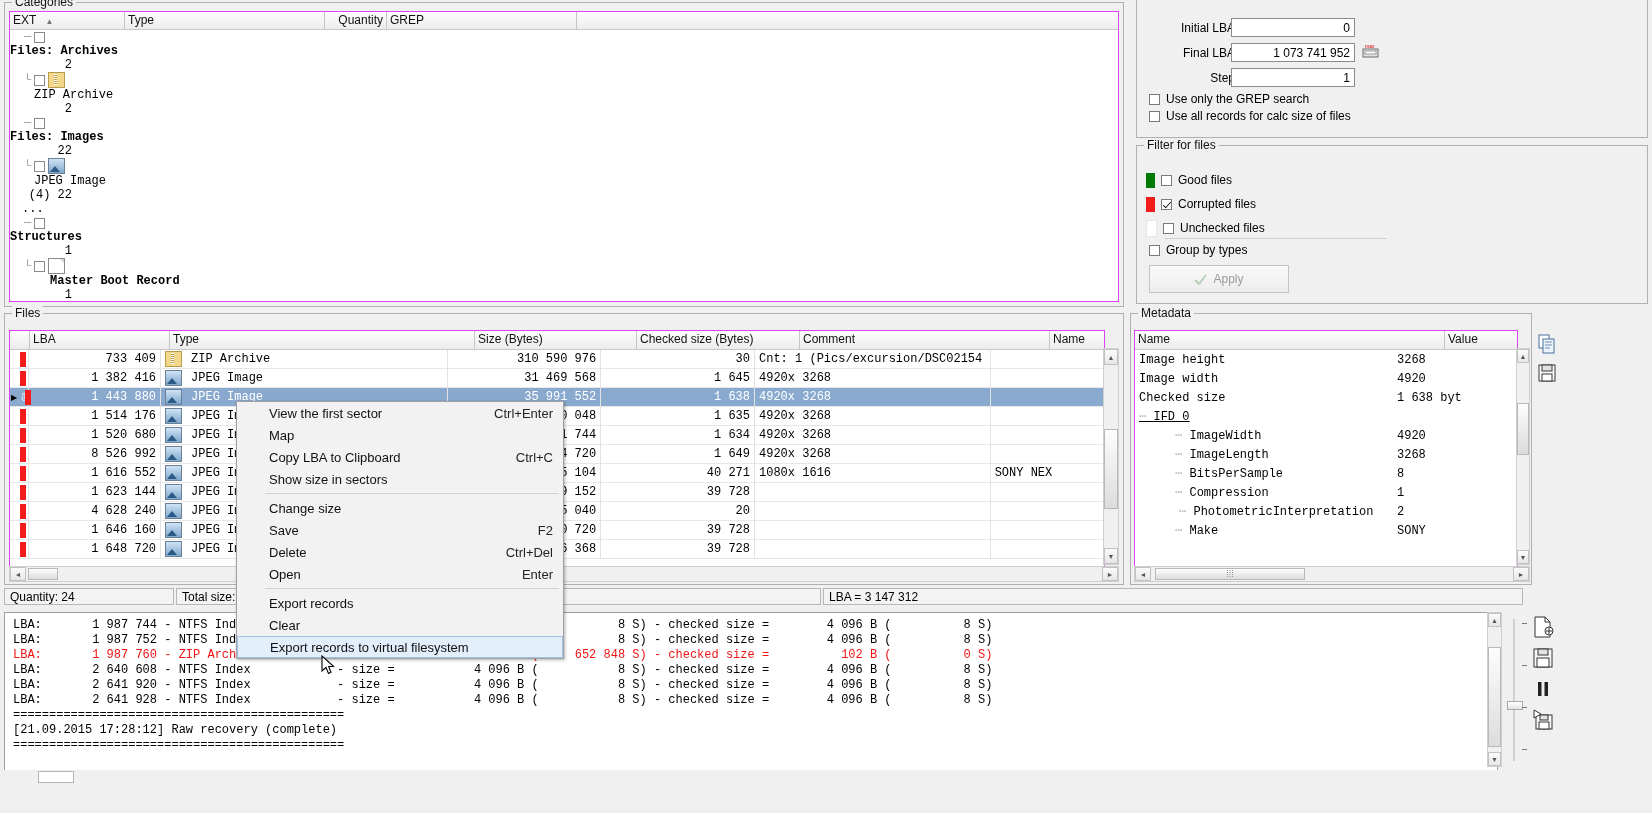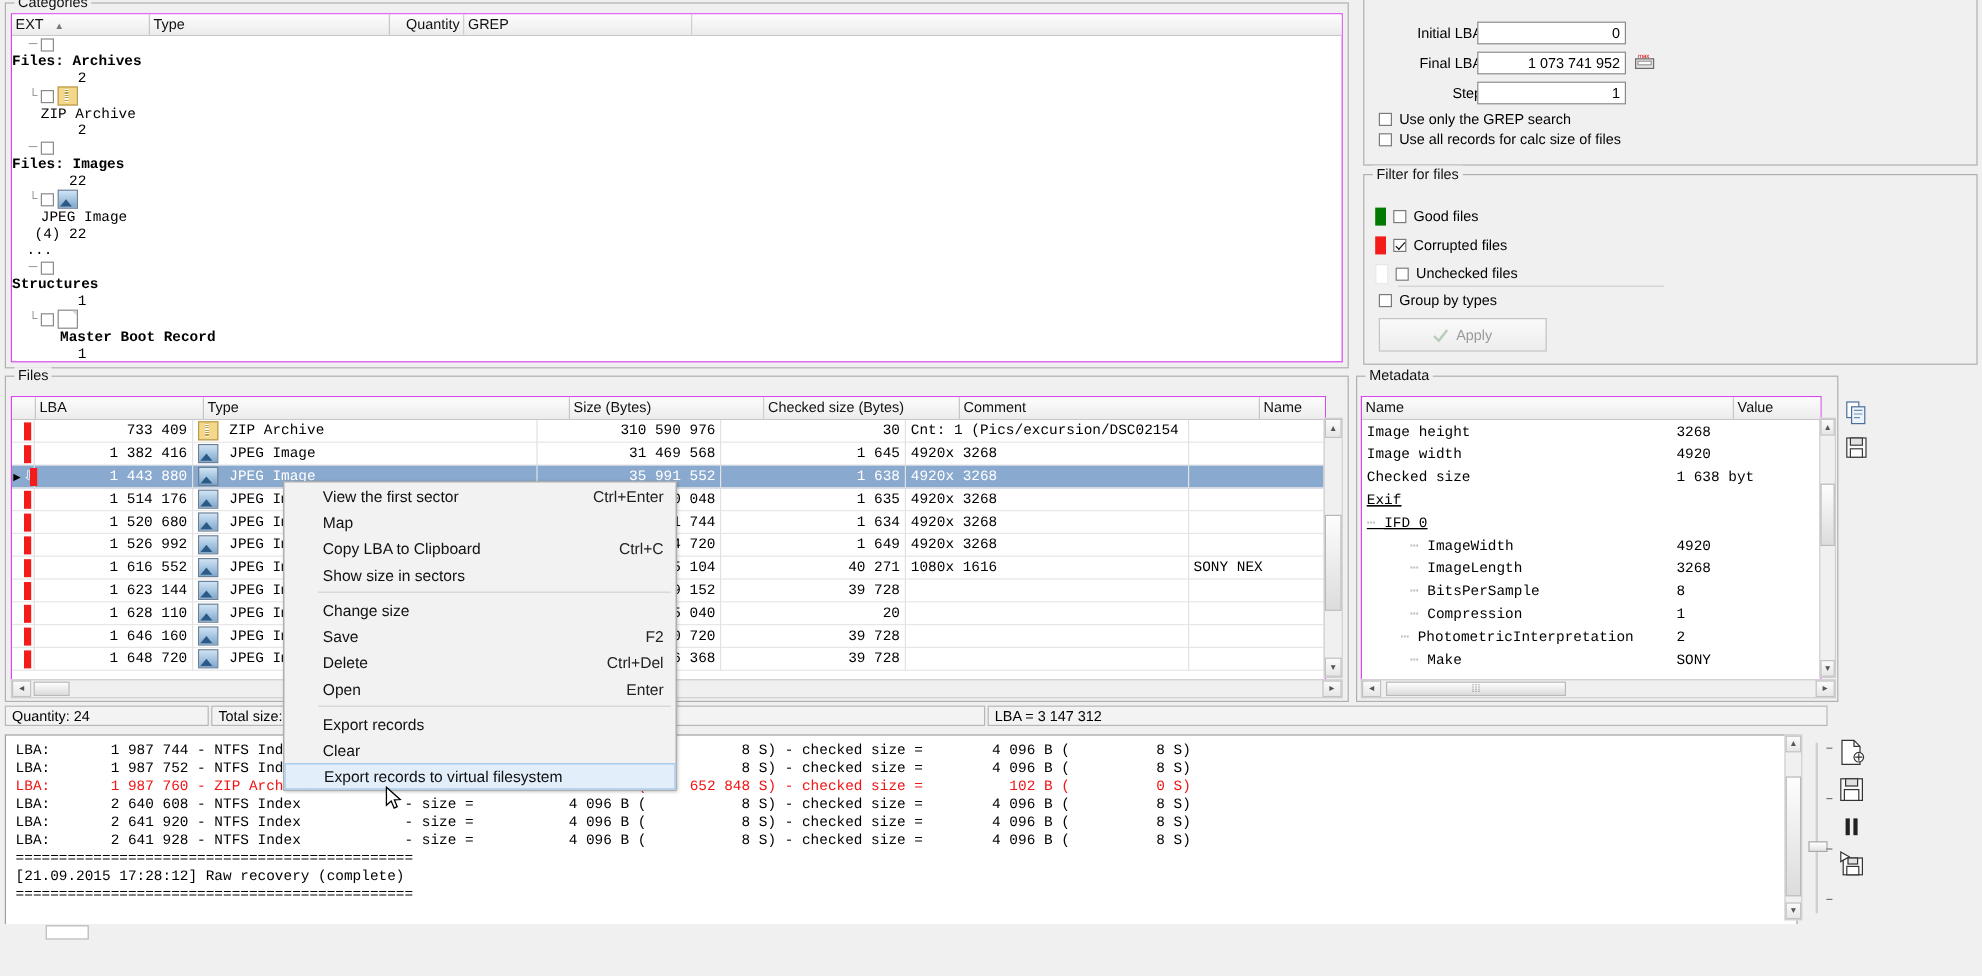--- a/index.html
+++ b/index.html
@@ -323,21 +323,21 @@
         </div>
         <div class="c mono" style="width: 162px; text-align: right;">3 231 744</div>
         <div class="c mono" style="width: 163px; text-align: right;">1 634</div>
         <div class="c mono" style="width: 250px; text-align: left;">4920x 3268</div>
         <div class="c mono" style="width: 120px; text-align: left;"></div>
       </div>
       <div class="frow">
         <div class="c" style="width: 20px; display: flex; align-items: center; padding: 0px;">
           <span class="flag" style="margin-left: 10px;"></span>
         </div>
-        <div class="c mono" style="width: 140px; text-align: right;">1 526 992</div>
+        <div class="c mono" style="width: 140px; text-align: right;">8 526 992</div>
         <div class="c" style="width: 305px; display: flex; align-items: center; gap: 5px;">
           <span class="ico jpg"></span>
           <span class="mono">JPEG Image</span>
         </div>
         <div class="c mono" style="width: 162px; text-align: right;">5 854 720</div>
         <div class="c mono" style="width: 163px; text-align: right;">1 649</div>
         <div class="c mono" style="width: 250px; text-align: left;">4920x 3268</div>
         <div class="c mono" style="width: 120px; text-align: left;"></div>
       </div>
       <div class="frow">
@@ -365,21 +365,21 @@
         </div>
         <div class="c mono" style="width: 162px; text-align: right;">2 609 152</div>
         <div class="c mono" style="width: 163px; text-align: right;">39 728</div>
         <div class="c mono" style="width: 250px; text-align: left;"></div>
         <div class="c mono" style="width: 120px; text-align: left;"></div>
       </div>
       <div class="frow">
         <div class="c" style="width: 20px; display: flex; align-items: center; padding: 0px;">
           <span class="flag" style="margin-left: 10px;"></span>
         </div>
-        <div class="c mono" style="width: 140px; text-align: right;">1 628 110</div>
+        <div class="c mono" style="width: 140px; text-align: right;">4 628 240</div>
         <div class="c" style="width: 305px; display: flex; align-items: center; gap: 5px;">
           <span class="ico jpg"></span>
           <span class="mono">JPEG Image</span>
         </div>
         <div class="c mono" style="width: 162px; text-align: right;">9 175 040</div>
         <div class="c mono" style="width: 163px; text-align: right;">20</div>
         <div class="c mono" style="width: 250px; text-align: left;"></div>
         <div class="c mono" style="width: 120px; text-align: left;"></div>
       </div>
       <div class="frow">
@@ -445,45 +445,41 @@
       </div>
       <div class="mrow">
         <div class="mn mono" style="padding-left: 4px;"><span>Image width</span></div>
         <div class="mv mono">4920</div>
       </div>
       <div class="mrow">
         <div class="mn mono" style="padding-left: 4px;"><span>Checked size</span></div>
         <div class="mv mono">1  638 byt</div>
       </div>
       <div class="mrow">
-        <div class="mn mono" style="padding-left: 4px; text-decoration: underline;"><span style="text-decoration: underline;">Exif</span></div>
-        <div class="mv mono"></div>
-      </div>
-      <div class="mrow">
         <div class="mn mono" style="text-decoration: underline;"><span style="color: rgb(187, 187, 187);">⋯ </span><span style="text-decoration: underline;">IFD 0</span></div>
         <div class="mv mono"></div>
       </div>
       <div class="mrow">
         <div class="mn mono" style="padding-left: 40px;"><span style="color: rgb(187, 187, 187);">⋯ </span><span>ImageWidth</span></div>
         <div class="mv mono">4920</div>
       </div>
       <div class="mrow">
         <div class="mn mono" style="padding-left: 40px;"><span style="color: rgb(187, 187, 187);">⋯ </span><span>ImageLength</span></div>
         <div class="mv mono">3268</div>
       </div>
       <div class="mrow">
         <div class="mn mono" style="padding-left: 40px;"><span style="color: rgb(187, 187, 187);">⋯ </span><span>BitsPerSample</span></div>
         <div class="mv mono">8</div>
       </div>
       <div class="mrow">
         <div class="mn mono" style="padding-left: 40px;"><span style="color: rgb(187, 187, 187);">⋯ </span><span>Compression</span></div>
         <div class="mv mono">1</div>
       </div>
       <div class="mrow">
-        <div class="mn mono" style="padding-left: 32px;"><span style="color: rgb(187, 187, 187);">⋯ </span><span>PhotometricInterpretation</span></div>
+        <div class="mn mono" style="padding-left: 44px;"><span style="color: rgb(187, 187, 187);">⋯ </span><span>PhotometricInterpretation</span></div>
         <div class="mv mono">2</div>
       </div>
       <div class="mrow">
         <div class="mn mono" style="padding-left: 40px;"><span style="color: rgb(187, 187, 187);">⋯ </span><span>Make</span></div>
         <div class="mv mono">SONY</div>
       </div>
     </div>
 </div>
 
 <div class="vsb" style="left:1516px;top:348px;width:14px;height:217px;">

